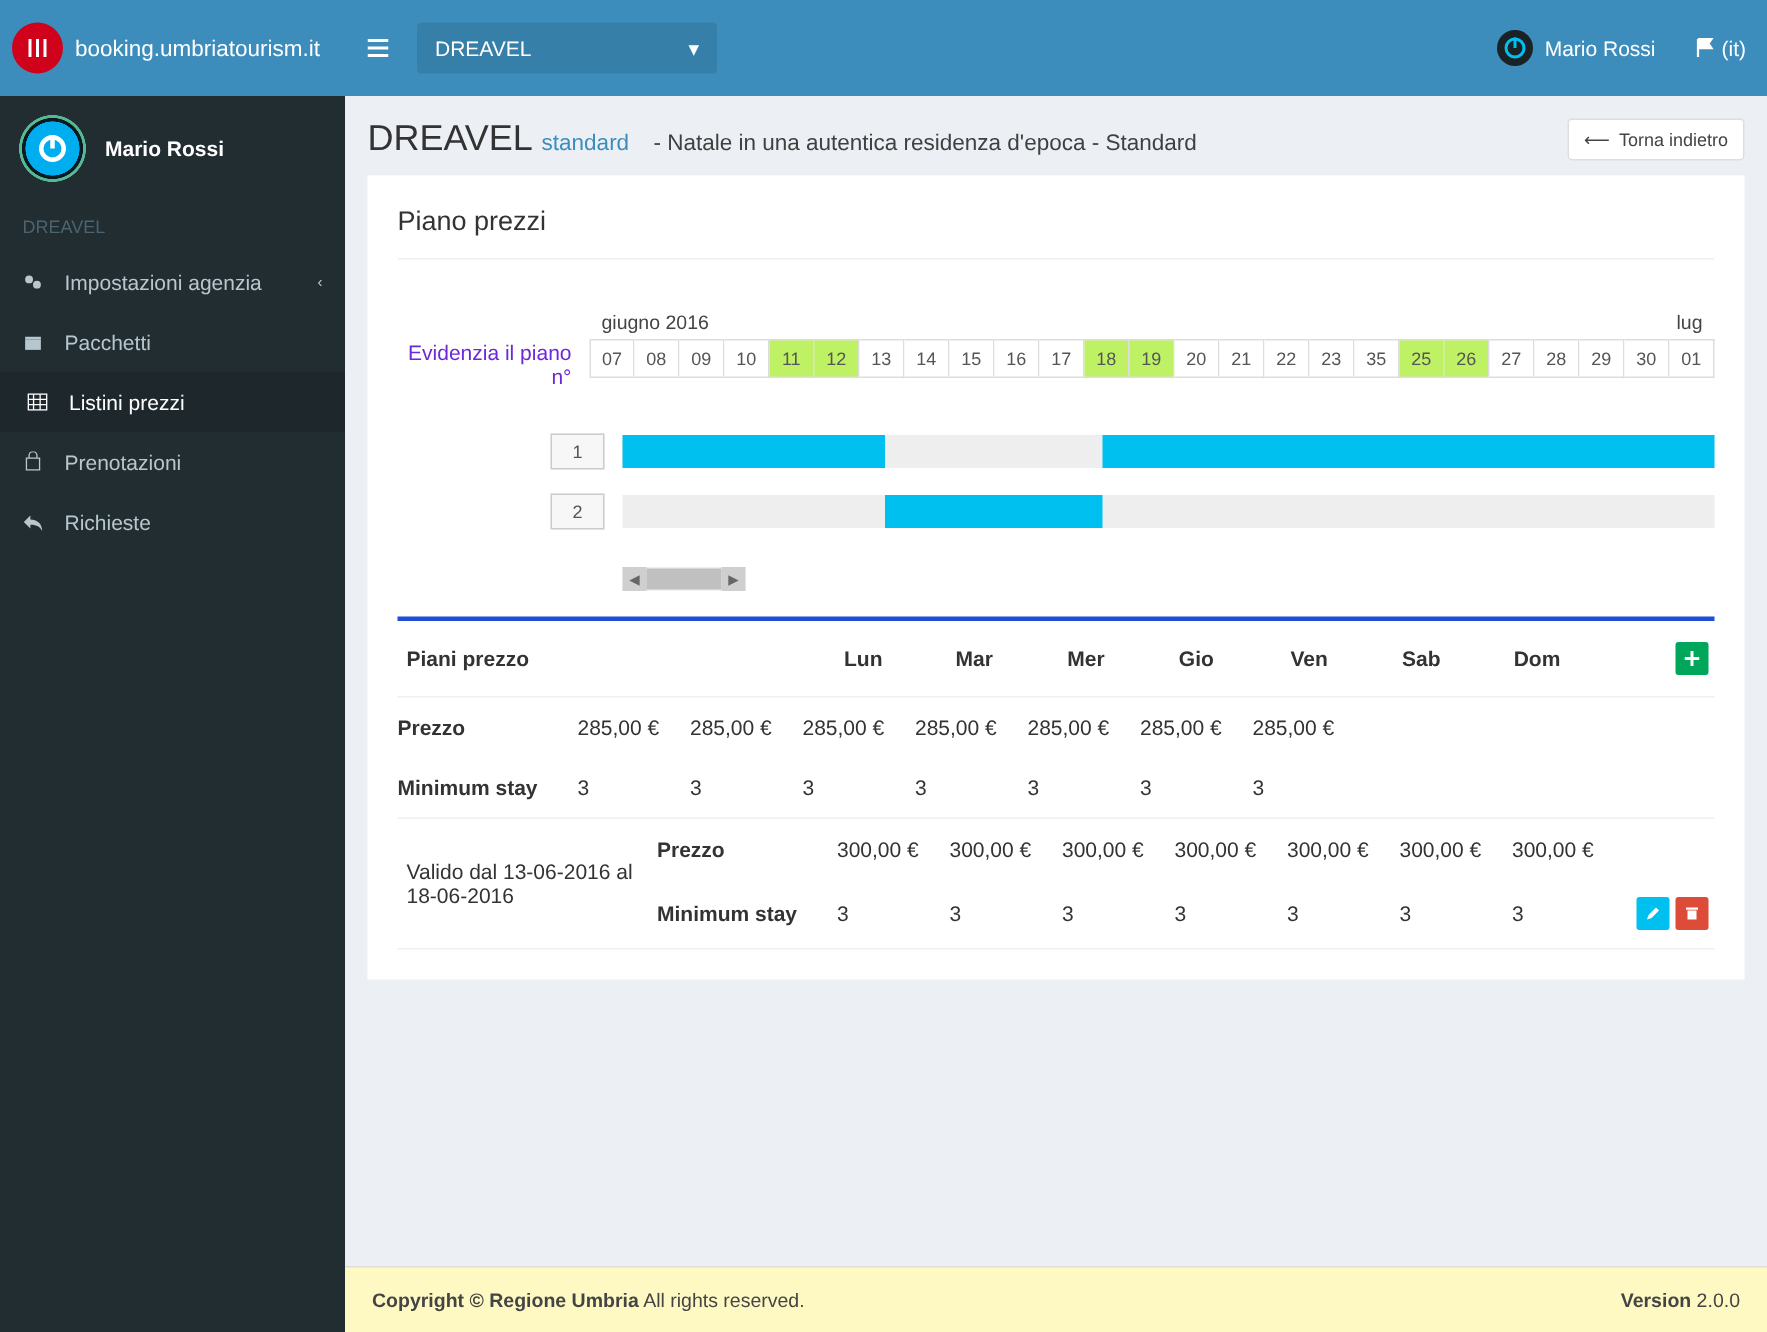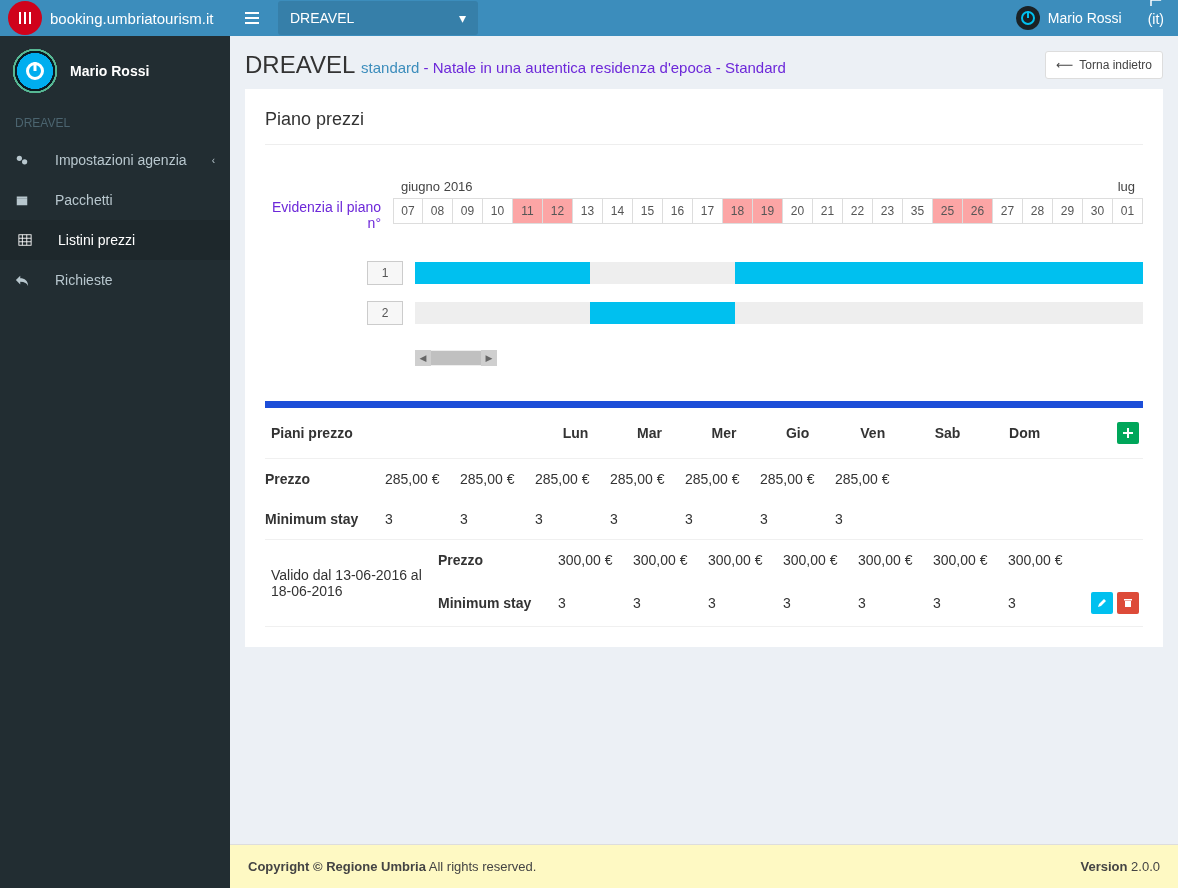--- a/index.html
+++ b/index.html
@@ -1,87 +1,87 @@
 <!DOCTYPE html>
 <html><head>
 <meta charset="utf-8">
 <style>
 * { margin: 0; padding: 0; box-sizing: border-box; }
 body { font-family: -apple-system, BlinkMacSystemFont, "Segoe UI", Helvetica, Arial, sans-serif; font-size: 14px; color: #333; background: #ecf0f5; }
 .app { display: flex; flex-direction: column; width: 1178px; height: 888px; overflow: hidden; }
 
 
-.topbar { display: flex; height: 36px; }
+.topbar { display: flex; height: 64px; }
 .topbar-left { width: 230px; background: #3c8dbc; display: flex; align-items: center; padding-left: 8px; gap: 8px; }
 .logo-circle { width: 34px; height: 34px; border-radius: 50%; background: #d0021b; display: flex; align-items: center; justify-content: center; }
 .logo-circle svg { width: 16px; height: 16px; }
 .brand { color: #fff; font-size: 15px; font-weight: 300; }
 .topbar-right { flex: 1; background: #3c8dbc; display: flex; align-items: center; }
 .hamburger { width: 44px; height: 50px; display: flex; align-items: center; justify-content: center; color: #fff; cursor: pointer; }
 .dropdown { background: #367fa9; height: 34px; width: 200px; display: flex; align-items: center; padding: 0 12px; color: #fff; border-radius: 3px; margin-left: 4px; position: relative; }
 .dropdown .caret { position: absolute; right: 12px; }
 .topbar-spacer { flex: 1; }
 .user-block { display: flex; align-items: center; gap: 8px; color: #fff; padding: 0 12px; height: 50px; }
 .user-avatar { width: 24px; height: 24px; border-radius: 50%; background: #1a2226; display: flex; align-items: center; justify-content: center; }
 .user-avatar svg { width: 16px; height: 16px; }
-.locale { display: flex; align-items: center; gap: 4px; color: #fff; padding: 0 14px; height: 50px; flex-direction: column; }
+.locale { display: flex; align-items: center; gap: 4px; color: #fff; padding: 0 14px; height: 50px; }
 
 
 .body-row { display: flex; flex: 1; min-height: 0; }
 
 
 .sidebar { width: 230px; background: #222d32; color: #b8c7ce; display: flex; flex-direction: column; }
 .sidebar-user { display: flex; align-items: center; gap: 12px; padding: 12px; }
 .sidebar-avatar { width: 46px; height: 46px; border-radius: 50%; background: radial-gradient(circle at center, #00aeef 0%, #00aeef 55%, #0a1a22 56%, #0a1a22 62%, #57b894 63%, #57b894 68%, #222d32 69%); display:flex; align-items:center; justify-content:center; }
 .sidebar-avatar svg { width: 24px; height: 24px; }
 .sidebar-username { color: #fff; font-weight: 600; font-size: 14px; }
 .sidebar-section { padding: 10px 15px; color: #4b646f; font-size: 12px; }
-.sidebar-item { display: flex; align-items: center; gap: 26px; padding: 12px 15px; color: #b8c7ce; cursor: pointer; position: relative; }
+.sidebar-item { display: flex; align-items: center; gap: 14px; padding: 12px 15px; color: #b8c7ce; cursor: pointer; position: relative; }
 .sidebar-item.active { background: #1e282c; color: #fff; border-left: 3px solid transparent; }
 .sidebar-item .chev { position: absolute; right: 15px; font-size: 10px; color: #b8c7ce; }
 .sidebar-item svg { width: 14px; height: 14px; fill: currentColor; }
 .sidebar-item.listini { background: #1e282c; color: #fff; }
 
 
 .main { flex: 1; display: flex; flex-direction: column; background: #ecf0f5; min-width: 0; }
 .page-header { padding: 15px 15px 10px 15px; display: flex; align-items: center; }
 .page-title { font-size: 24px; font-weight: 400; color: #333; }
 .page-title .link { color: #3c8dbc; font-size: 15px; font-weight: 400; }
-.page-title .desc { color: #6d28d9; font-size: 15px; font-weight: 300; }
+.page-title .desc { color: #404040; font-size: 15px; font-weight: 300; margin-left: 12px; }
 .back-btn { margin-left: auto; background: #fff; border: 1px solid #ddd; padding: 6px 10px; font-size: 12px; color: #444; border-radius: 3px; display: flex; align-items: center; gap: 6px; cursor: pointer; }
 
 .panel { background: #fff; margin: 0 15px 15px 15px; padding: 20px; }
 .panel-title { font-size: 18px; color: #333; margin-bottom: 14px; }
 .panel-divider { border: none; border-top: 1px solid #eee; margin-bottom: 30px; }
 
 
 .gantt-wrap { display: flex; }
 .gantt-left { width: 150px; text-align: right; padding-right: 12px; padding-top: 24px; color: #6d28d9; }
 .gantt-right { flex: 1; }
 .gantt-month { text-align: left; padding: 4px 8px; font-size: 13px; color: #444; display: flex; }
 .gantt-month .month-l { flex: 1; }
 .gantt-month .month-r { width: 30px; text-align: right; }
 .gantt-days { display: flex; }
 .day-cell { width: 30px; height: 26px; border: 1px solid #ddd; border-left: none; display: flex; align-items: center; justify-content: center; font-size: 12px; color: #555; background: #fff; }
 .day-cell:first-child { border-left: 1px solid #ddd; }
-.day-cell.hl { background: #fca5a5; }
+.day-cell.hl { background: #bef264; }
 
 .gantt-rows { margin-top: 28px; }
 .gantt-row { display: flex; align-items: center; height: 28px; margin-bottom: 12px; }
 .plan-badge { width: 36px; height: 24px; border: 1px solid #ccc; background: #f7f7f7; display: flex; align-items: center; justify-content: center; font-size: 12px; color: #555; margin-right: 12px; margin-left: auto; }
 .bar-track { flex: 1; height: 22px; background: #eee; position: relative; }
 .bar { position: absolute; top: 0; bottom: 0; background: #00c0ef; }
 
 .gantt-scroll { margin-top: 10px; height: 16px; background: #eee; display: flex; align-items: center; }
 .scroll-arrow { width: 16px; height: 16px; background: #cfcfcf; display: flex; align-items: center; justify-content: center; font-size: 9px; color: #666; }
 .scroll-thumb { height: 14px; background: #c0c0c0; width: 50px; margin-left: 0; }
 .scroll-track { flex: 1; }
 
 
-.price-table { margin-top: 34px; border-top: 7px solid #1d4ed8; }
+.price-table { margin-top: 16px; border-top: 3px solid #1d4ed8; }
 .pt-head, .pt-sub { display: flex; align-items: center; }
 .pt-head { padding: 14px 0; font-weight: 600; border-bottom: 1px solid #f0f0f0; }
 .col-plan { width: 180px; padding-left: 6px; }
 .col-label { width: 120px; font-weight: 600; }
 .col-day { width: 75px; }
 .col-actions { width: 60px; margin-left: auto; display: flex; justify-content: flex-end; gap: 4px; padding-right: 4px; }
 .pt-group { display: flex; border-bottom: 1px solid #f0f0f0; }
 .pt-group .group-label { width: 180px; padding: 20px 6px; font-size: 14px; color: #333; display: flex; align-items: center; }
 .pt-group .group-rows { flex: 1; }
 .pt-sub { padding: 12px 0; }
@@ -172,20 +172,26 @@
       </div>
       <div class="sidebar-item listini active">
         <svg viewBox="0 0 16 16">
             <rect x="1" y="2" width="14" height="12" fill="none" stroke="currentColor"></rect>
             <line x1="1" y1="6" x2="15" y2="6" stroke="currentColor"></line>
             <line x1="1" y1="10" x2="15" y2="10" stroke="currentColor"></line>
             <line x1="5" y1="2" x2="5" y2="14" stroke="currentColor"></line>
             <line x1="10" y1="2" x2="10" y2="14" stroke="currentColor"></line>
           </svg>
         <span>Listini prezzi</span>
+      </div>
+      <div class="sidebar-item">
+        <svg viewBox="0 0 16 16">
+            <path d="M3 5 h10 v9 h-10 z M5 5 v-2 a3 3 0 0 1 6 0 v2" fill="none" stroke="currentColor"></path>
+          </svg>
+        <span>Prenotazioni</span>
       </div>
       <div class="sidebar-item">
         <svg viewBox="0 0 16 16">
             <path d="M6 3 l-5 5 5 5 v-3 c5 0 8 2 9 5 0 -6 -4 -9 -9 -9 z" fill="currentColor"></path>
           </svg>
         <span>Richieste</span>
       </div>
     </div>
 
     <div class="main">

